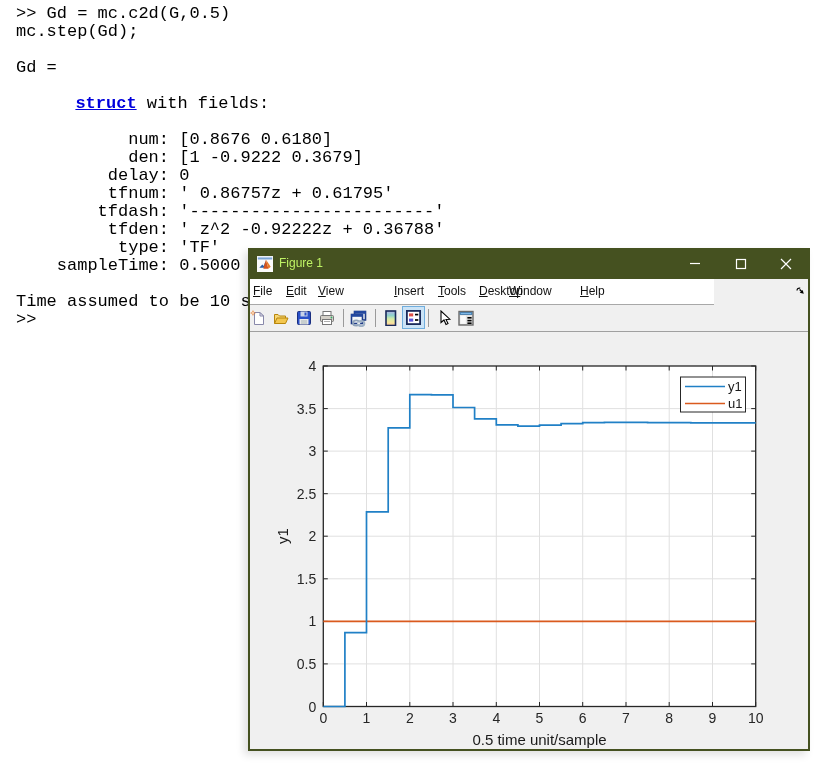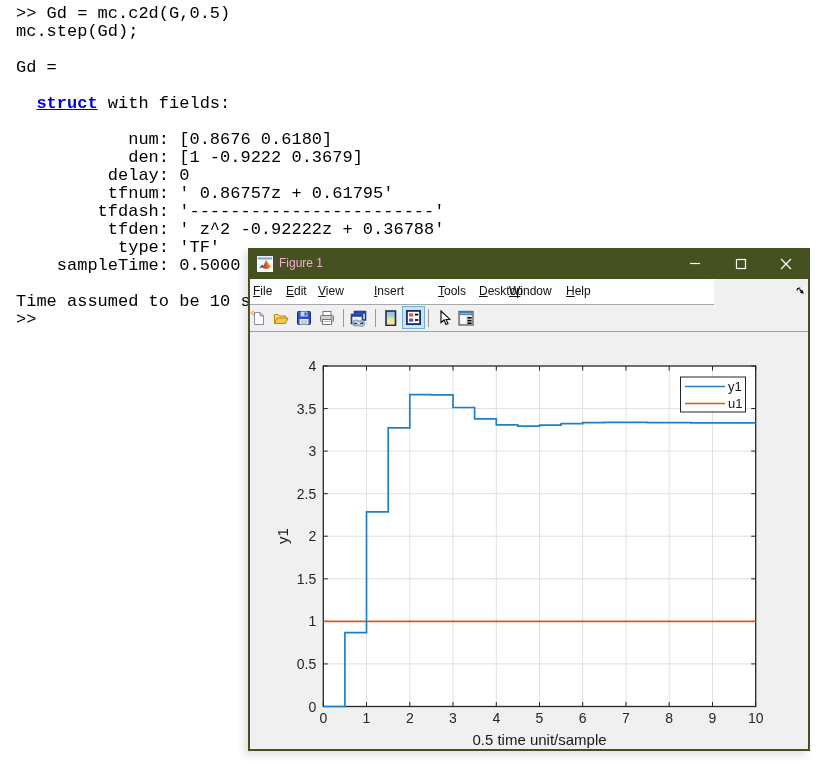--- a/index.html
+++ b/index.html
@@ -3,33 +3,33 @@
 <meta charset="utf-8">
 <style>
 * { margin:0; padding:0; box-sizing:border-box; }
 html,body { width:818px; height:764px; background:#ffffff; overflow:hidden; }
 body { position:relative; font-family:"Liberation Sans", sans-serif; }
 pre.cmd {
   position:absolute; left:16px; top:5px;
   font-family:"Liberation Mono", monospace;
   font-size:17px; line-height:18px; color:#000;
 }
-pre.cmd a { color:#0000dd; font-weight:bold; text-decoration:underline; }
+pre.cmd a { color:#0000dd; font-weight:bold; text-decoration:underline;margin-left:39px; }
 .fig {
   position:absolute; left:248px; top:248px; width:562px; height:503px;
   background:#f0f0f0;
   border-left:2px solid #455120; border-right:2px solid #455120; border-bottom:2px solid #455120;
   box-shadow:-4px 4px 8px rgba(0,0,0,0.12);
 }
 .titlebar {
   position:absolute; left:-2px; top:0; width:562px; height:31px; background:#455120;
   color:#fff;
 }
 .titlebar .ticon { position:absolute; left:9px; top:8px; }
-.titlebar .ttext { position:absolute; left:31px; top:8px; font-size:12px; color:#f9a8d4; }
+.titlebar .ttext { position:absolute; left:31px; top:8px; font-size:12px; color:#bef264; }
 .wbtn { position:absolute; top:0; width:44px; height:31px; }
 .menubar {
   position:absolute; left:0; top:31px; width:464px; height:26px; background:#fff;
   border-bottom:1px solid #a8a8a8;
 }
 .menubar span { position:absolute; top:5px; font-size:12px; color:#111; }
 .menubar u { text-decoration:underline; }
 .toolbar {
   position:absolute; left:0; top:57px; width:558px; height:27px; background:#f0f0f0;
   border-bottom:1px solid #a0a0a0;
@@ -78,25 +78,25 @@
         <rect x="17.5" y="11.5" width="9" height="9" fill="none" stroke="#fff" stroke-width="1.2"></rect>
       </svg>
     <svg class="wbtn" style="left:516px" width="44" height="31">
         <path d="M17 11 L27 21 M27 11 L17 21" stroke="#fff" stroke-width="1.2"></path>
       </svg>
   </div>
   <div class="menubar">
     <span style="left:3px"><u>F</u>ile</span>
     <span style="left:36px"><u>E</u>dit</span>
     <span style="left:68px"><u>V</u>iew</span>
-    <span style="left:124px"><u>I</u>nsert</span>
+    <span style="left:144px"><u>I</u>nsert</span>
     <span style="left:188px"><u>T</u>ools</span>
     <span style="left:229px"><u>D</u>esktop</span>
     <span style="left:259px"><u>W</u>indow</span>
-    <span style="left:316px"><u>H</u>elp</span>
+    <span style="left:330px"><u>H</u>elp</span>
     <svg style="position:absolute; left:546px; top:7px" width="10" height="10">
       <path d="M1 4.5 Q1.2 1.8 4.2 2.2" fill="none" stroke="#000" stroke-width="1.2"></path>
       <path d="M3.6 3.4 L6 5.8" stroke="#000" stroke-width="1.4"></path>
       <path d="M7.8 7.8 L6.6 3.9 L3.7 6.7 Z" fill="#000"></path>
     </svg>
   </div>
   <div class="toolbar">
 
     <svg class="ticonw" style="left:0px" width="16" height="16" viewBox="0 0 16 16">
       <path d="M4.5 2.5 H10 L13.5 6 V14.5 H4.5 Z" fill="#ffffff" stroke="#8888aa" stroke-width="1"></path>

